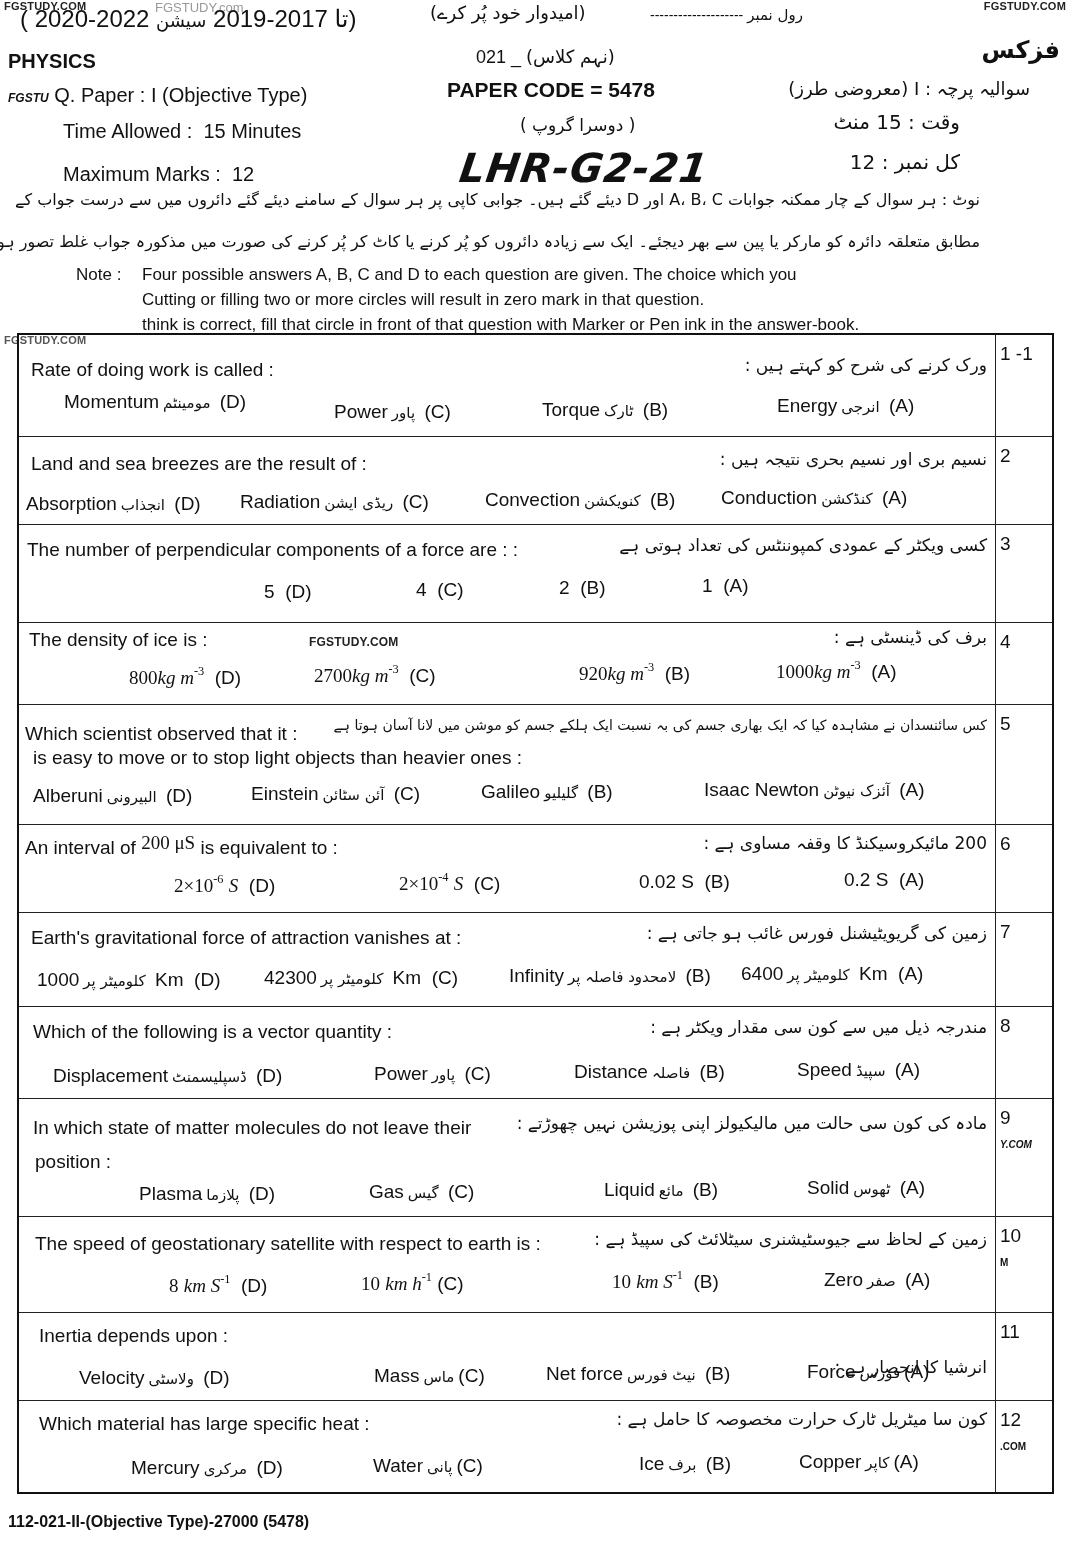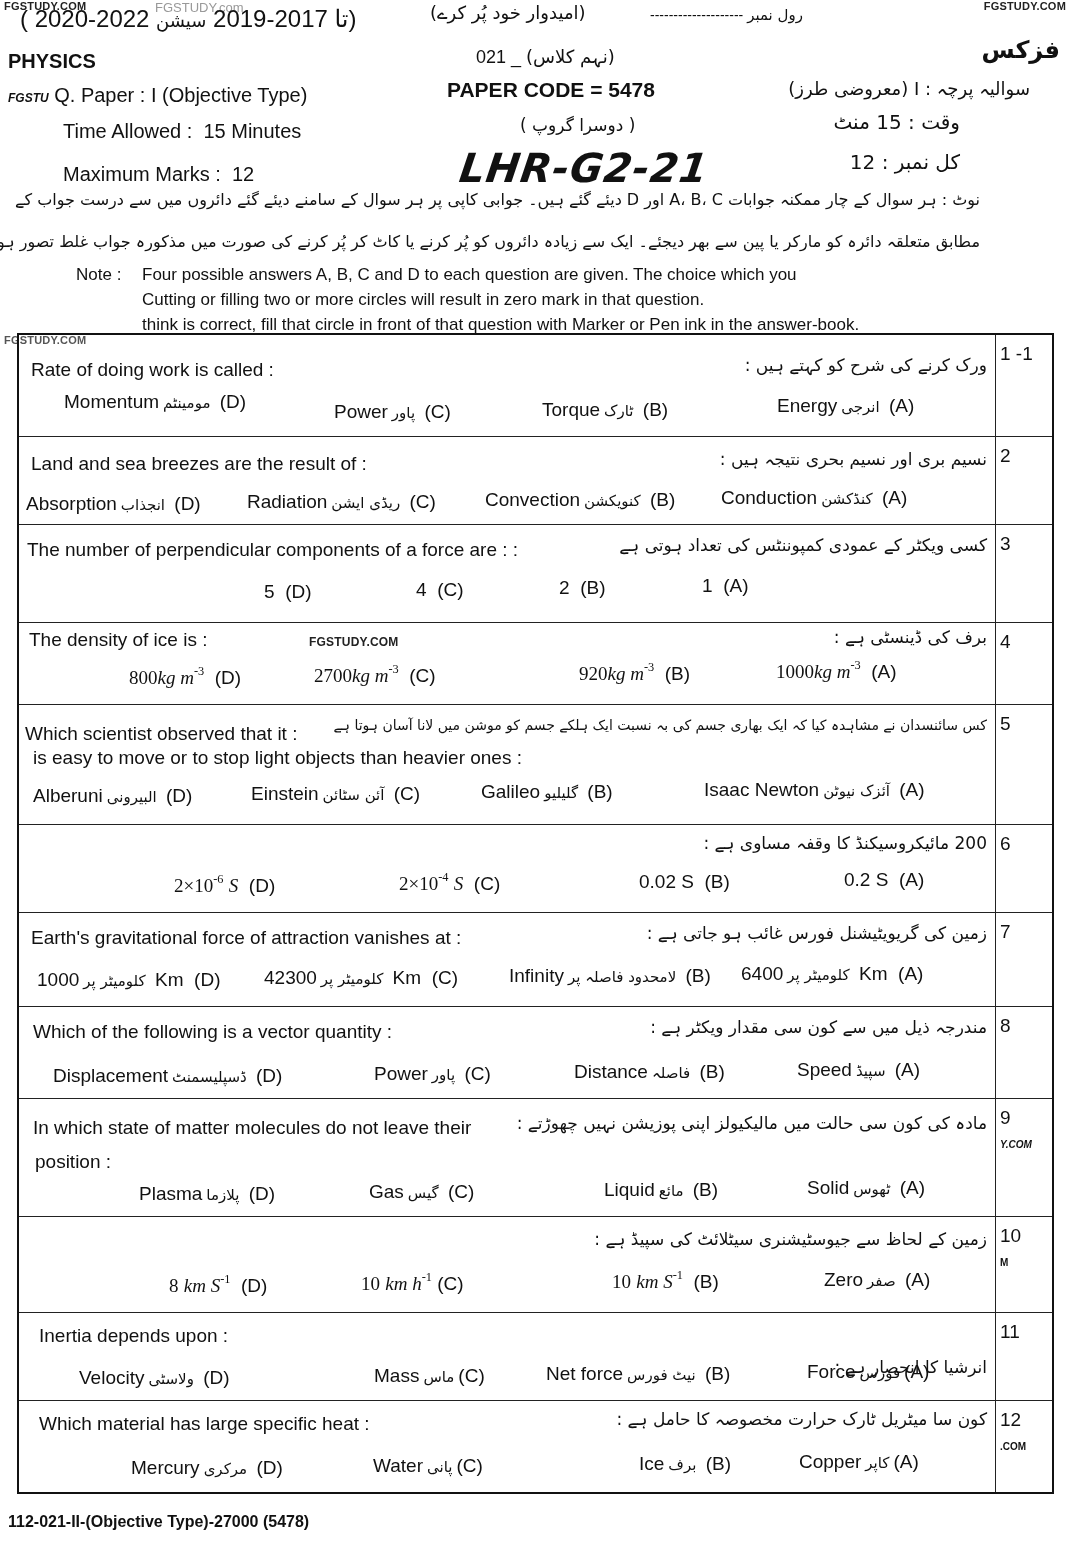--- a/index.html
+++ b/index.html
@@ -120,21 +120,21 @@
       <div class="opt" style="left:758px;top:60px;"><span>Energy</span><span class="ou">انرجی</span> <span>(A)</span></div>
     </div>
     <div class="ncell">1 -1</div>
   </div>
 
   <div class="qrow" style="height:88px;">
     <div class="qcell">
       <div class="qen" style="top:16px;">Land and sea breezes are the result of :</div>
       <div class="qur urdu" style="top:12px;">نسیم بری اور نسیم بحری نتیجہ ہیں :</div>
       <div class="opt" style="left:7px;top:56px;"><span>Absorption</span><span class="ou">انجذاب</span> <span>(D)</span></div>
-      <div class="opt" style="left:228px;top:54px;"><span>Radiation</span><span class="ou">ریڈی ایشن</span> <span>(C)</span></div>
+      <div class="opt" style="left:221px;top:54px;"><span>Radiation</span><span class="ou">ریڈی ایشن</span> <span>(C)</span></div>
       <div class="opt" style="left:466px;top:52px;"><span>Convection</span><span class="ou">کنویکشن</span> <span>(B)</span></div>
       <div class="opt" style="left:702px;top:50px;"><span>Conduction</span><span class="ou">کنڈکشن</span> <span>(A)</span></div>
     </div>
     <div class="ncell">2</div>
   </div>
 
   <div class="qrow" style="height:98px;">
     <div class="qcell">
       <div class="qen" style="top:14px;left:8px;">The number of perpendicular components of a force are : :</div>
       <div class="qur urdu" style="top:10px;">کسی ویکٹر کے عمودی کمپوننٹس کی تعداد ہوتی ہے</div>
@@ -167,20 +167,25 @@
       <div class="opt" style="left:14px;top:80px;"><span>Alberuni</span><span class="ou">البیرونی</span> <span>(D)</span></div>
       <div class="opt" style="left:232px;top:78px;"><span>Einstein</span><span class="ou">آئن سٹائن</span> <span>(C)</span></div>
       <div class="opt" style="left:462px;top:76px;"><span>Galileo</span><span class="ou">گلیلیو</span> <span>(B)</span></div>
       <div class="opt" style="left:685px;top:74px;"><span>Isaac Newton</span><span class="ou">آئزک نیوٹن</span> <span>(A)</span></div>
     </div>
     <div class="ncell">5</div>
   </div>
 
   <div class="qrow" style="height:88px;">
     <div class="qcell">
+      <div class="qen" style="top:12px;left:6px;">
+        <span>An interval of</span>
+        <span class="serif-num" style="position:relative;top:-5px;">200 μS</span>
+        <span>is equivalent to :</span>
+      </div>
       <div class="qur urdu" style="top:8px;">200 مائیکروسیکنڈ کا وقفہ مساوی ہے :</div>
       <div class="opt" style="left:155px;top:50px;"><span class="serif-num">2×10</span><sup class="serif-num">-6</sup> <span class="serif-math">S</span>&nbsp; <span>(D)</span></div>
       <div class="opt" style="left:380px;top:48px;"><span class="serif-num">2×10</span><sup class="serif-num">-4</sup> <span class="serif-math">S</span>&nbsp; <span>(C)</span></div>
       <div class="opt" style="left:620px;top:46px;"><span>0.02 S</span>&nbsp; <span>(B)</span></div>
       <div class="opt" style="left:825px;top:44px;"><span>0.2 S</span>&nbsp; <span>(A)</span></div>
     </div>
     <div class="ncell">6</div>
   </div>
 
   <div class="qrow" style="height:94px;">
@@ -215,20 +220,21 @@
       <div class="opt" style="left:120px;top:84px;"><span>Plasma</span><span class="ou">پلازما</span> <span>(D)</span></div>
       <div class="opt" style="left:350px;top:82px;"><span>Gas</span><span class="ou">گیس</span> <span>(C)</span></div>
       <div class="opt" style="left:585px;top:80px;"><span>Liquid</span><span class="ou">مائع</span> <span>(B)</span></div>
       <div class="opt" style="left:788px;top:78px;"><span>Solid</span><span class="ou">ٹھوس</span> <span>(A)</span></div>
     </div>
     <div class="ncell"><span>9</span><span class="sub" style="font-style:italic;">Y.COM</span></div>
   </div>
 
   <div class="qrow" style="height:96px;">
     <div class="qcell">
+      <div class="qen" style="top:16px;left:16px;">The speed of geostationary satellite with respect to earth is :</div>
       <div class="qur urdu" style="top:12px;">زمین کے لحاظ سے جیوسٹیشنری سیٹلائٹ کی سپیڈ ہے :</div>
       <div class="opt" style="left:150px;top:58px;"><span class="serif-num">8</span> <span class="serif-math">km S</span><sup class="serif-num">-1</sup>&nbsp; <span>(D)</span></div>
       <div class="opt" style="left:342px;top:56px;"><span class="serif-num">10</span> <span class="serif-math">km h</span><sup class="serif-num">-1</sup>&nbsp;<span>(C)</span></div>
       <div class="opt" style="left:593px;top:54px;"><span class="serif-num">10</span> <span class="serif-math">km S</span><sup class="serif-num">-1</sup>&nbsp; <span>(B)</span></div>
       <div class="opt" style="left:805px;top:52px;"><span>Zero</span><span class="ou">صفر</span> <span>(A)</span></div>
     </div>
     <div class="ncell"><span>10</span><span class="sub">M</span></div>
   </div>
 
   <div class="qrow" style="height:88px;">

